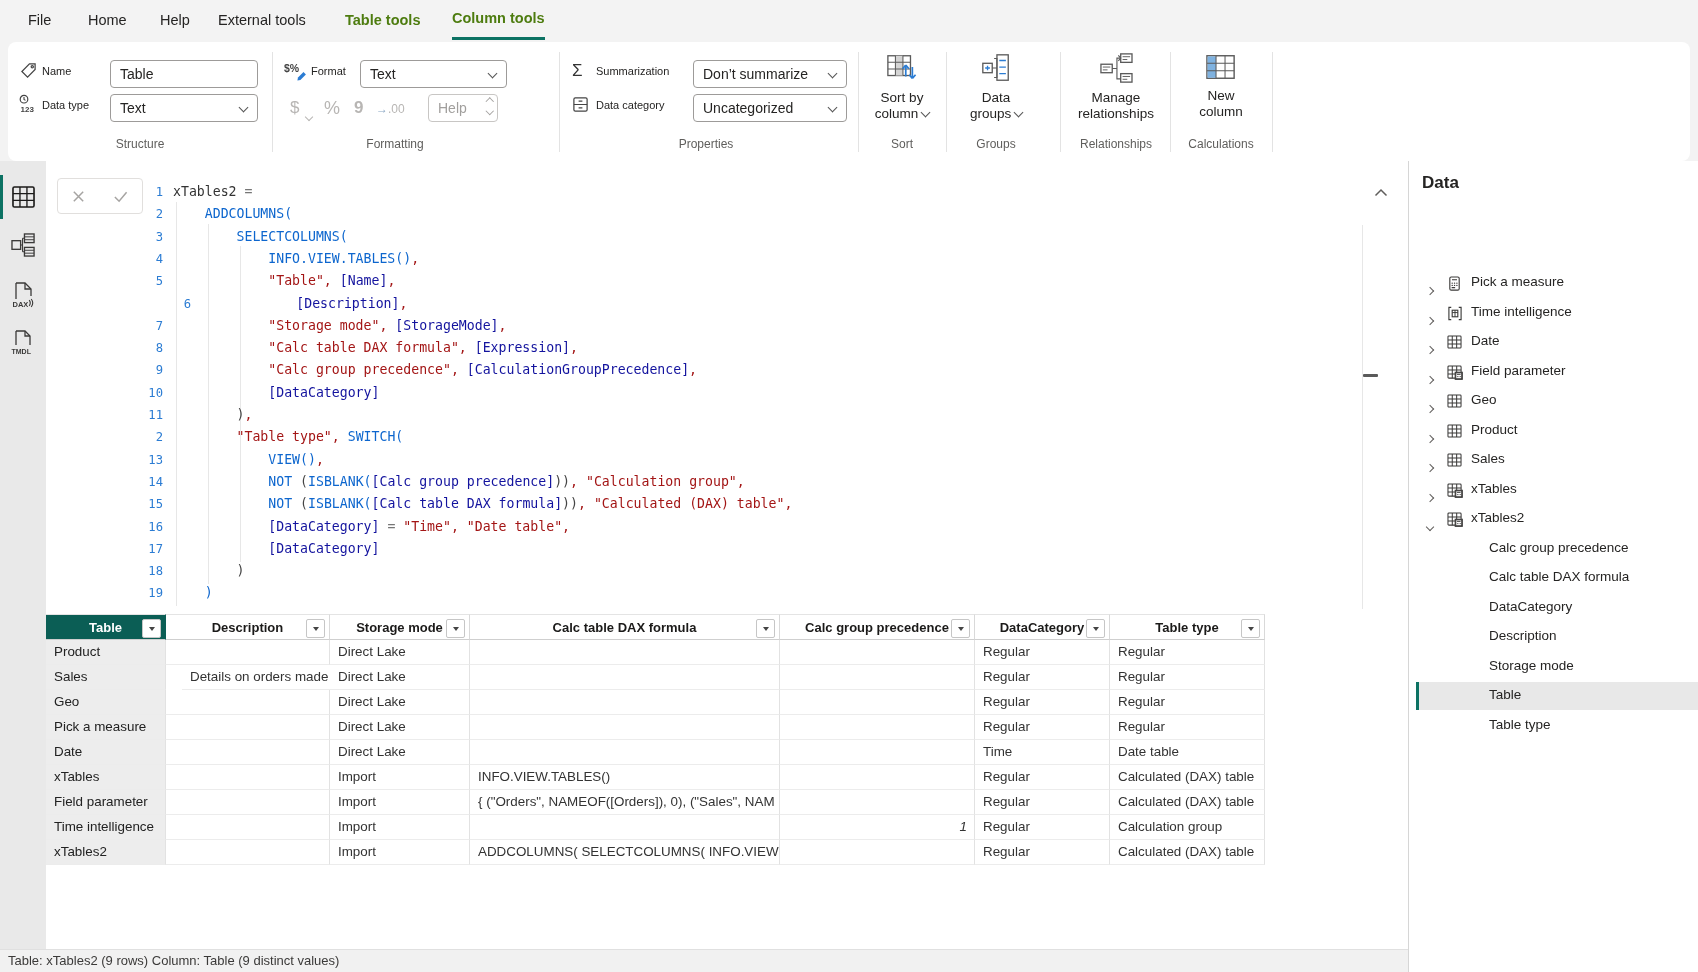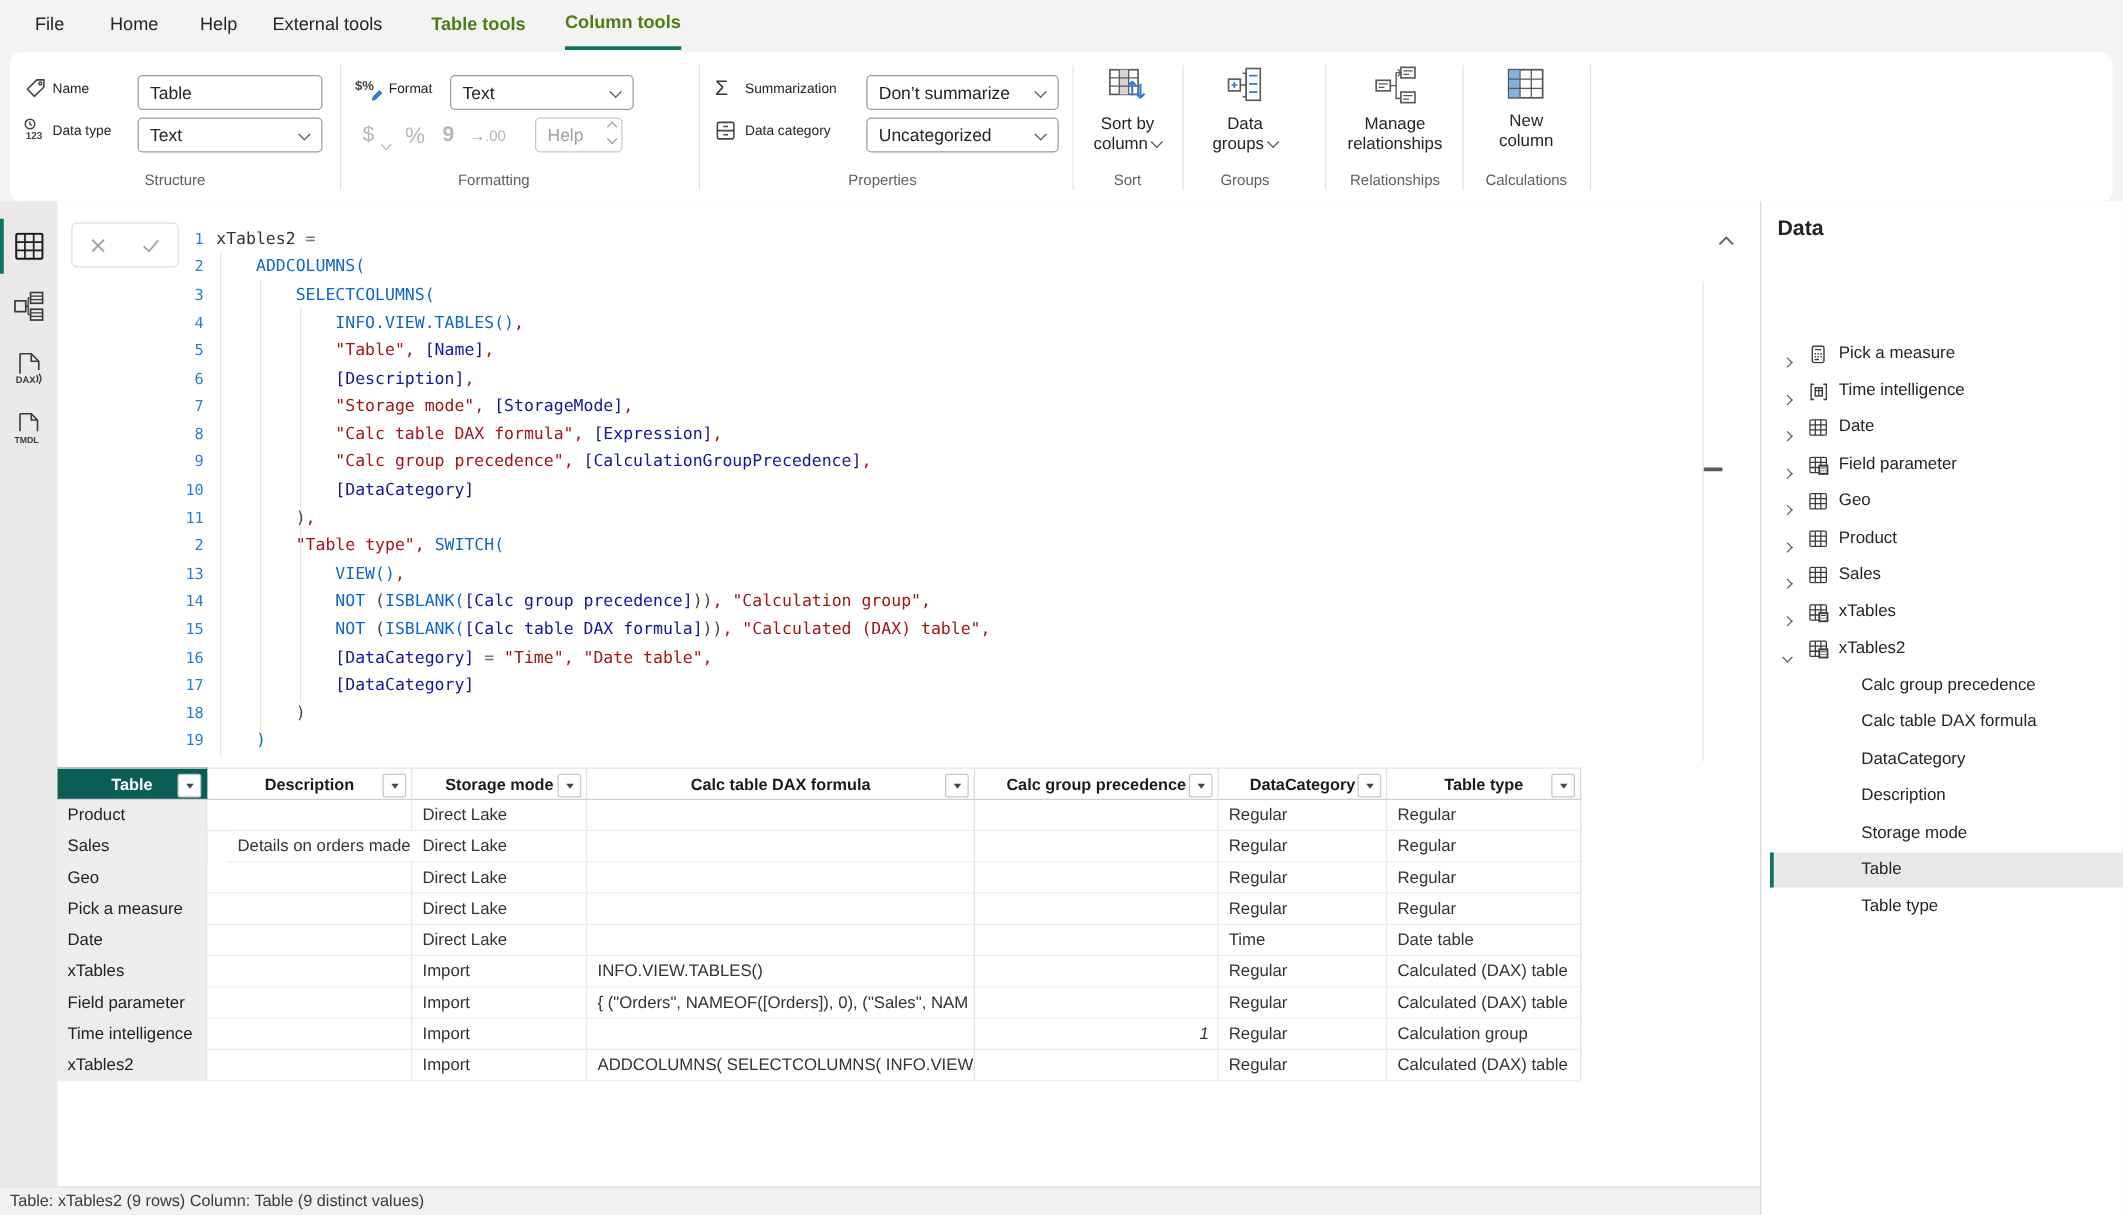--- a/index.html
+++ b/index.html
@@ -272,21 +272,21 @@
 
   <div id="codearea">
     <div class="guide" style="left:130px;top:41px;height:404px"></div>
     <div class="guide" style="left:162px;top:63px;height:360px"></div>
     <div class="guide" style="left:194px;top:85px;height:316px"></div>
   <div class="code-line" style="top: 19px;"><span class="ln">1</span><span class="codetxt"><span class="tk-p">xTables2 </span><span class="tk-o">=</span></span></div>
       <div class="code-line" style="top: 41.3px;"><span class="ln">2</span><span class="codetxt"><span class="tk-p">    </span><span class="tk-f">ADDCOLUMNS(</span></span></div>
       <div class="code-line" style="top: 63.6px;"><span class="ln">3</span><span class="codetxt"><span class="tk-p">        </span><span class="tk-f">SELECTCOLUMNS(</span></span></div>
       <div class="code-line" style="top: 85.9px;"><span class="ln">4</span><span class="codetxt"><span class="tk-p">            </span><span class="tk-f">INFO.VIEW.TABLES()</span><span class="tk-c">,</span></span></div>
       <div class="code-line" style="top: 108.2px;"><span class="ln">5</span><span class="codetxt"><span class="tk-p">            </span><span class="tk-s">"Table"</span><span class="tk-c">, </span><span class="tk-r">[Name]</span><span class="tk-c">,</span></span></div>
-      <div class="code-line" style="top: 130.5px;"><span class="ln">6</span><span class="codetxt"><span class="tk-p">            </span><span class="tk-r">[Description]</span><span class="tk-c">,</span></span></div>
+      <div class="code-line" style="top: 130.5px; padding-left: 28px;"><span class="ln">6</span><span class="codetxt"><span class="tk-p">            </span><span class="tk-r">[Description]</span><span class="tk-c">,</span></span></div>
       <div class="code-line" style="top: 152.8px;"><span class="ln">7</span><span class="codetxt"><span class="tk-p">            </span><span class="tk-s">"Storage mode"</span><span class="tk-c">, </span><span class="tk-r">[StorageMode]</span><span class="tk-c">,</span></span></div>
       <div class="code-line" style="top: 175.1px;"><span class="ln">8</span><span class="codetxt"><span class="tk-p">            </span><span class="tk-s">"Calc table DAX formula"</span><span class="tk-c">, </span><span class="tk-r">[Expression]</span><span class="tk-c">,</span></span></div>
       <div class="code-line" style="top: 197.4px;"><span class="ln">9</span><span class="codetxt"><span class="tk-p">            </span><span class="tk-s">"Calc group precedence"</span><span class="tk-c">, </span><span class="tk-r">[CalculationGroupPrecedence]</span><span class="tk-c">,</span></span></div>
       <div class="code-line" style="top: 219.7px;"><span class="ln">10</span><span class="codetxt"><span class="tk-p">            </span><span class="tk-r">[DataCategory]</span></span></div>
       <div class="code-line" style="top: 242px;"><span class="ln">11</span><span class="codetxt"><span class="tk-p">        </span><span class="tk-b">)</span><span class="tk-c">,</span></span></div>
       <div class="code-line" style="top: 264.3px;"><span class="ln">2</span><span class="codetxt"><span class="tk-p">        </span><span class="tk-s">"Table type"</span><span class="tk-c">, </span><span class="tk-f">SWITCH(</span></span></div>
       <div class="code-line" style="top: 286.6px;"><span class="ln">13</span><span class="codetxt"><span class="tk-p">            </span><span class="tk-f">VIEW()</span><span class="tk-c">,</span></span></div>
       <div class="code-line" style="top: 308.9px;"><span class="ln">14</span><span class="codetxt"><span class="tk-p">            </span><span class="tk-f">NOT</span><span class="tk-b"> (</span><span class="tk-f">ISBLANK(</span><span class="tk-r">[Calc group precedence]</span><span class="tk-b">))</span><span class="tk-c">, </span><span class="tk-s">"Calculation group"</span><span class="tk-c">,</span></span></div>
       <div class="code-line" style="top: 331.2px;"><span class="ln">15</span><span class="codetxt"><span class="tk-p">            </span><span class="tk-f">NOT</span><span class="tk-b"> (</span><span class="tk-f">ISBLANK(</span><span class="tk-r">[Calc table DAX formula]</span><span class="tk-b">))</span><span class="tk-c">, </span><span class="tk-s">"Calculated (DAX) table"</span><span class="tk-c">,</span></span></div>
       <div class="code-line" style="top: 353.5px;"><span class="ln">16</span><span class="codetxt"><span class="tk-p">            </span><span class="tk-r">[DataCategory]</span><span class="tk-o"> = </span><span class="tk-s">"Time"</span><span class="tk-c">, </span><span class="tk-s">"Date table"</span><span class="tk-c">,</span></span></div>

